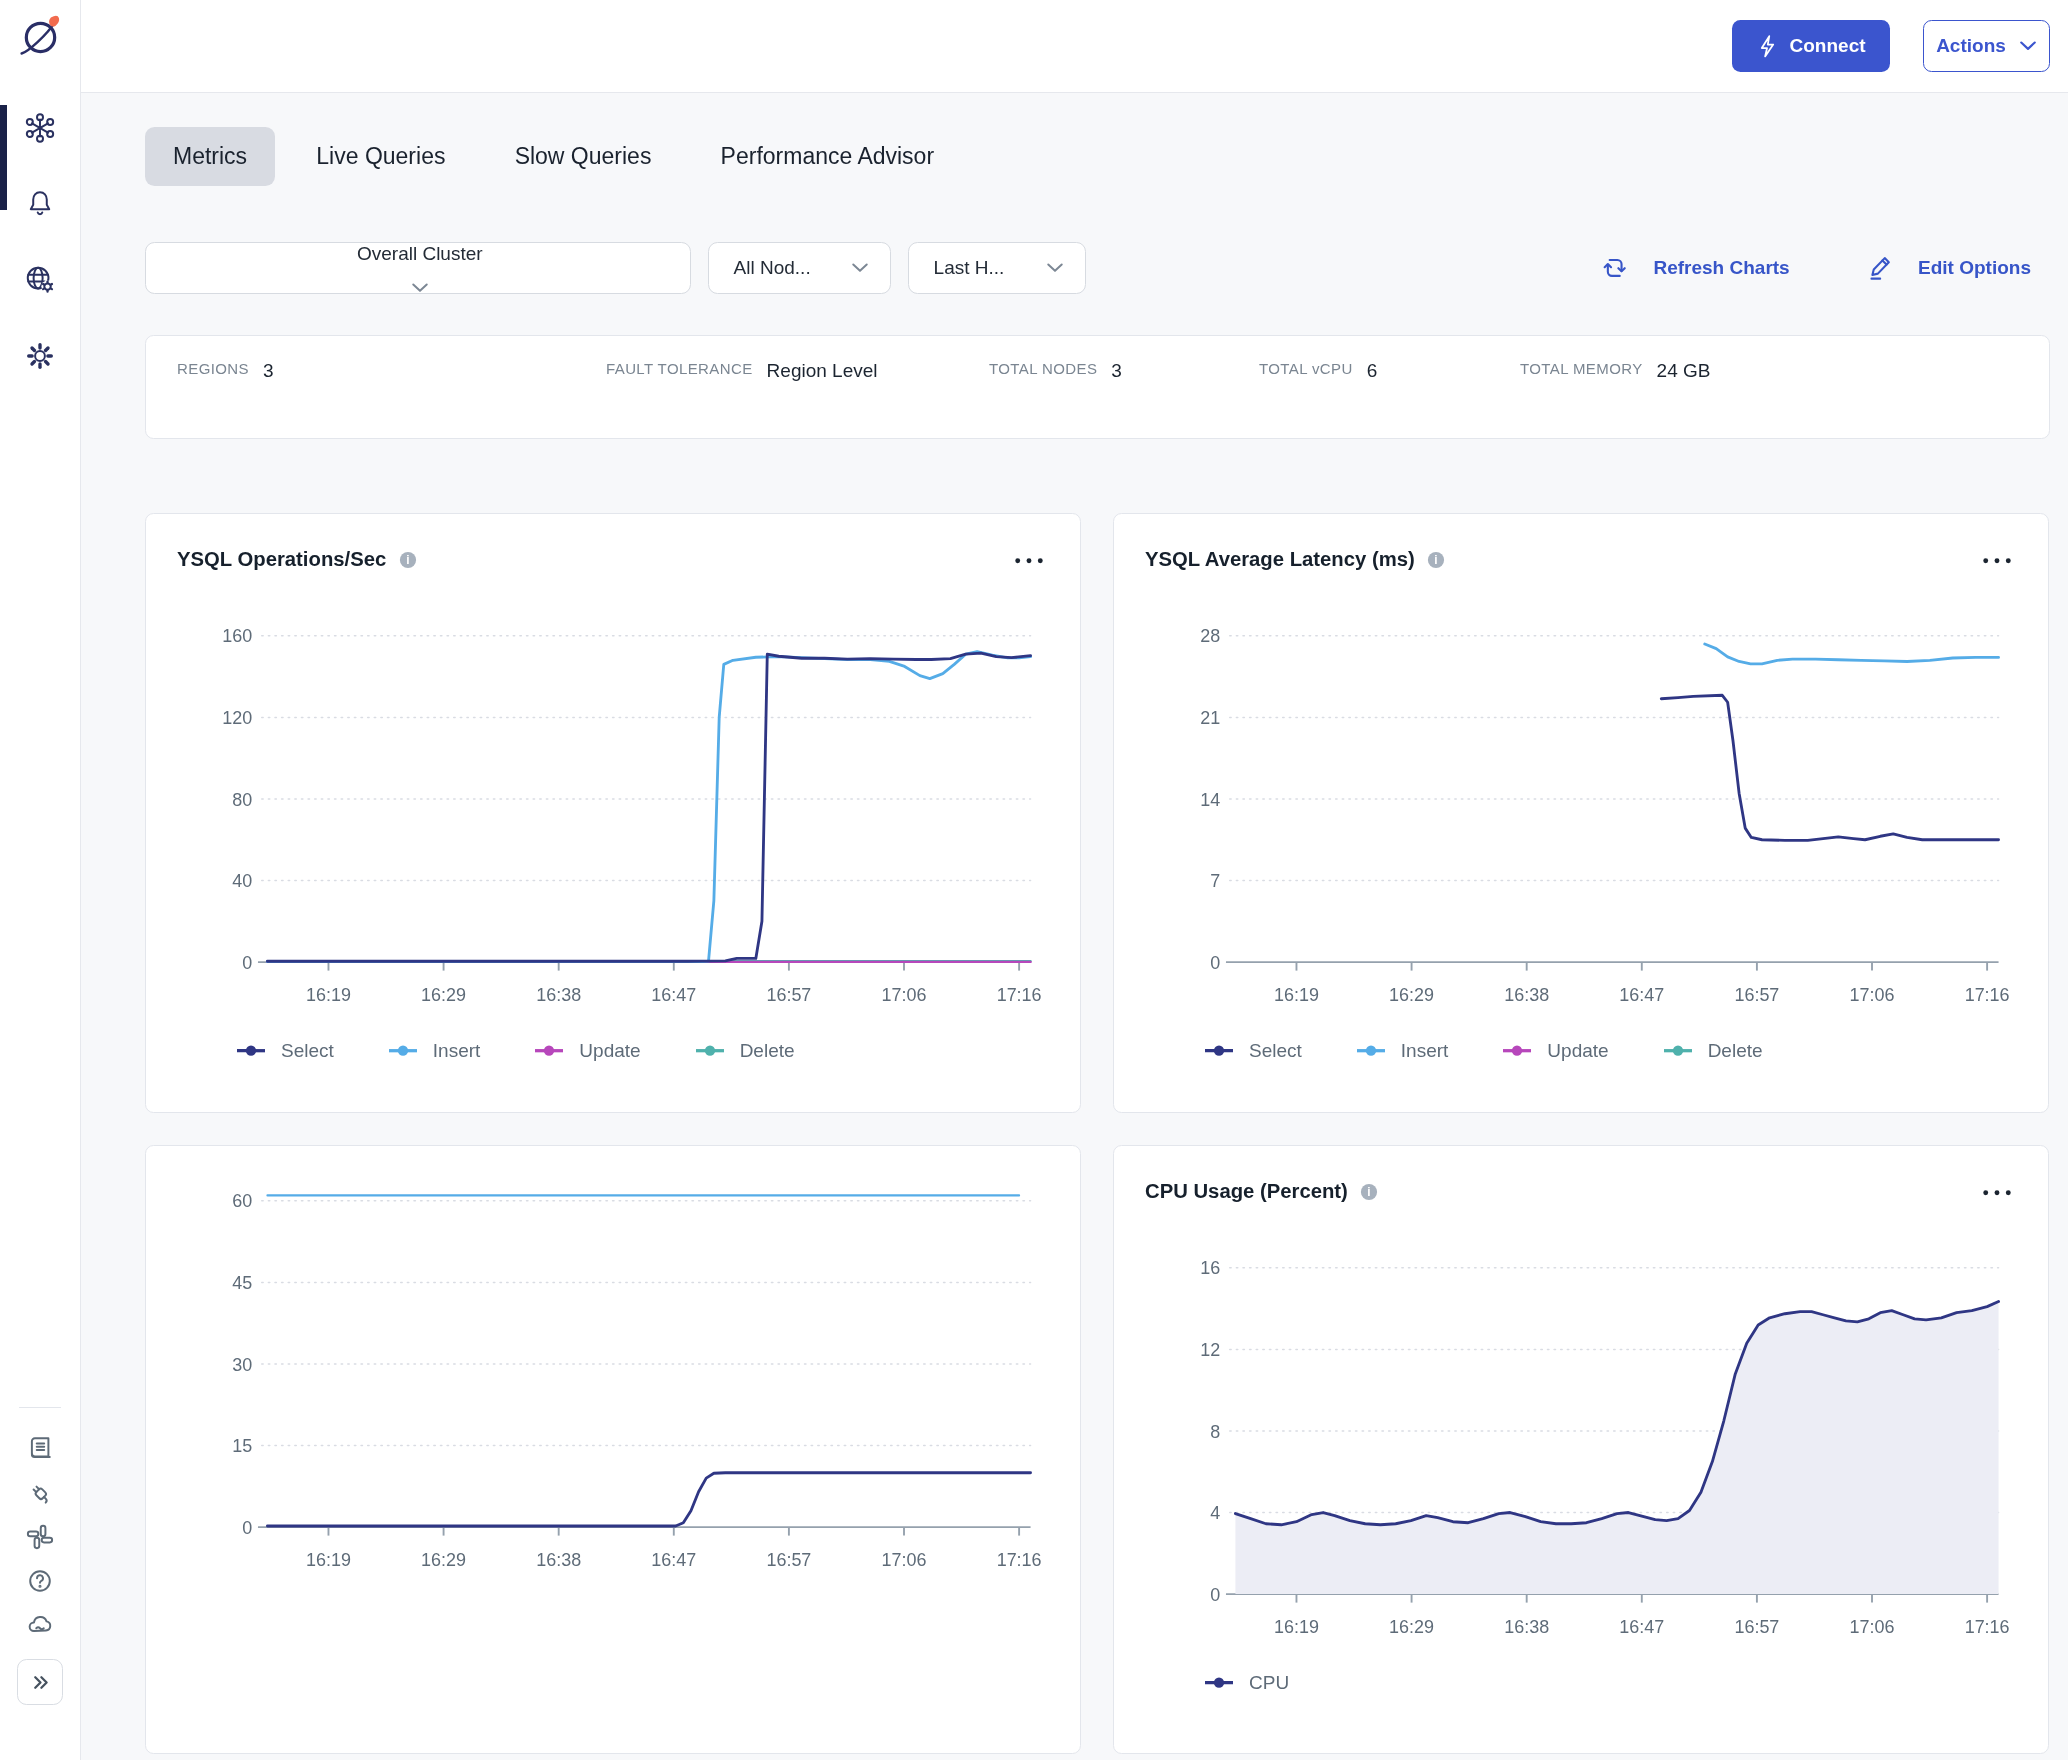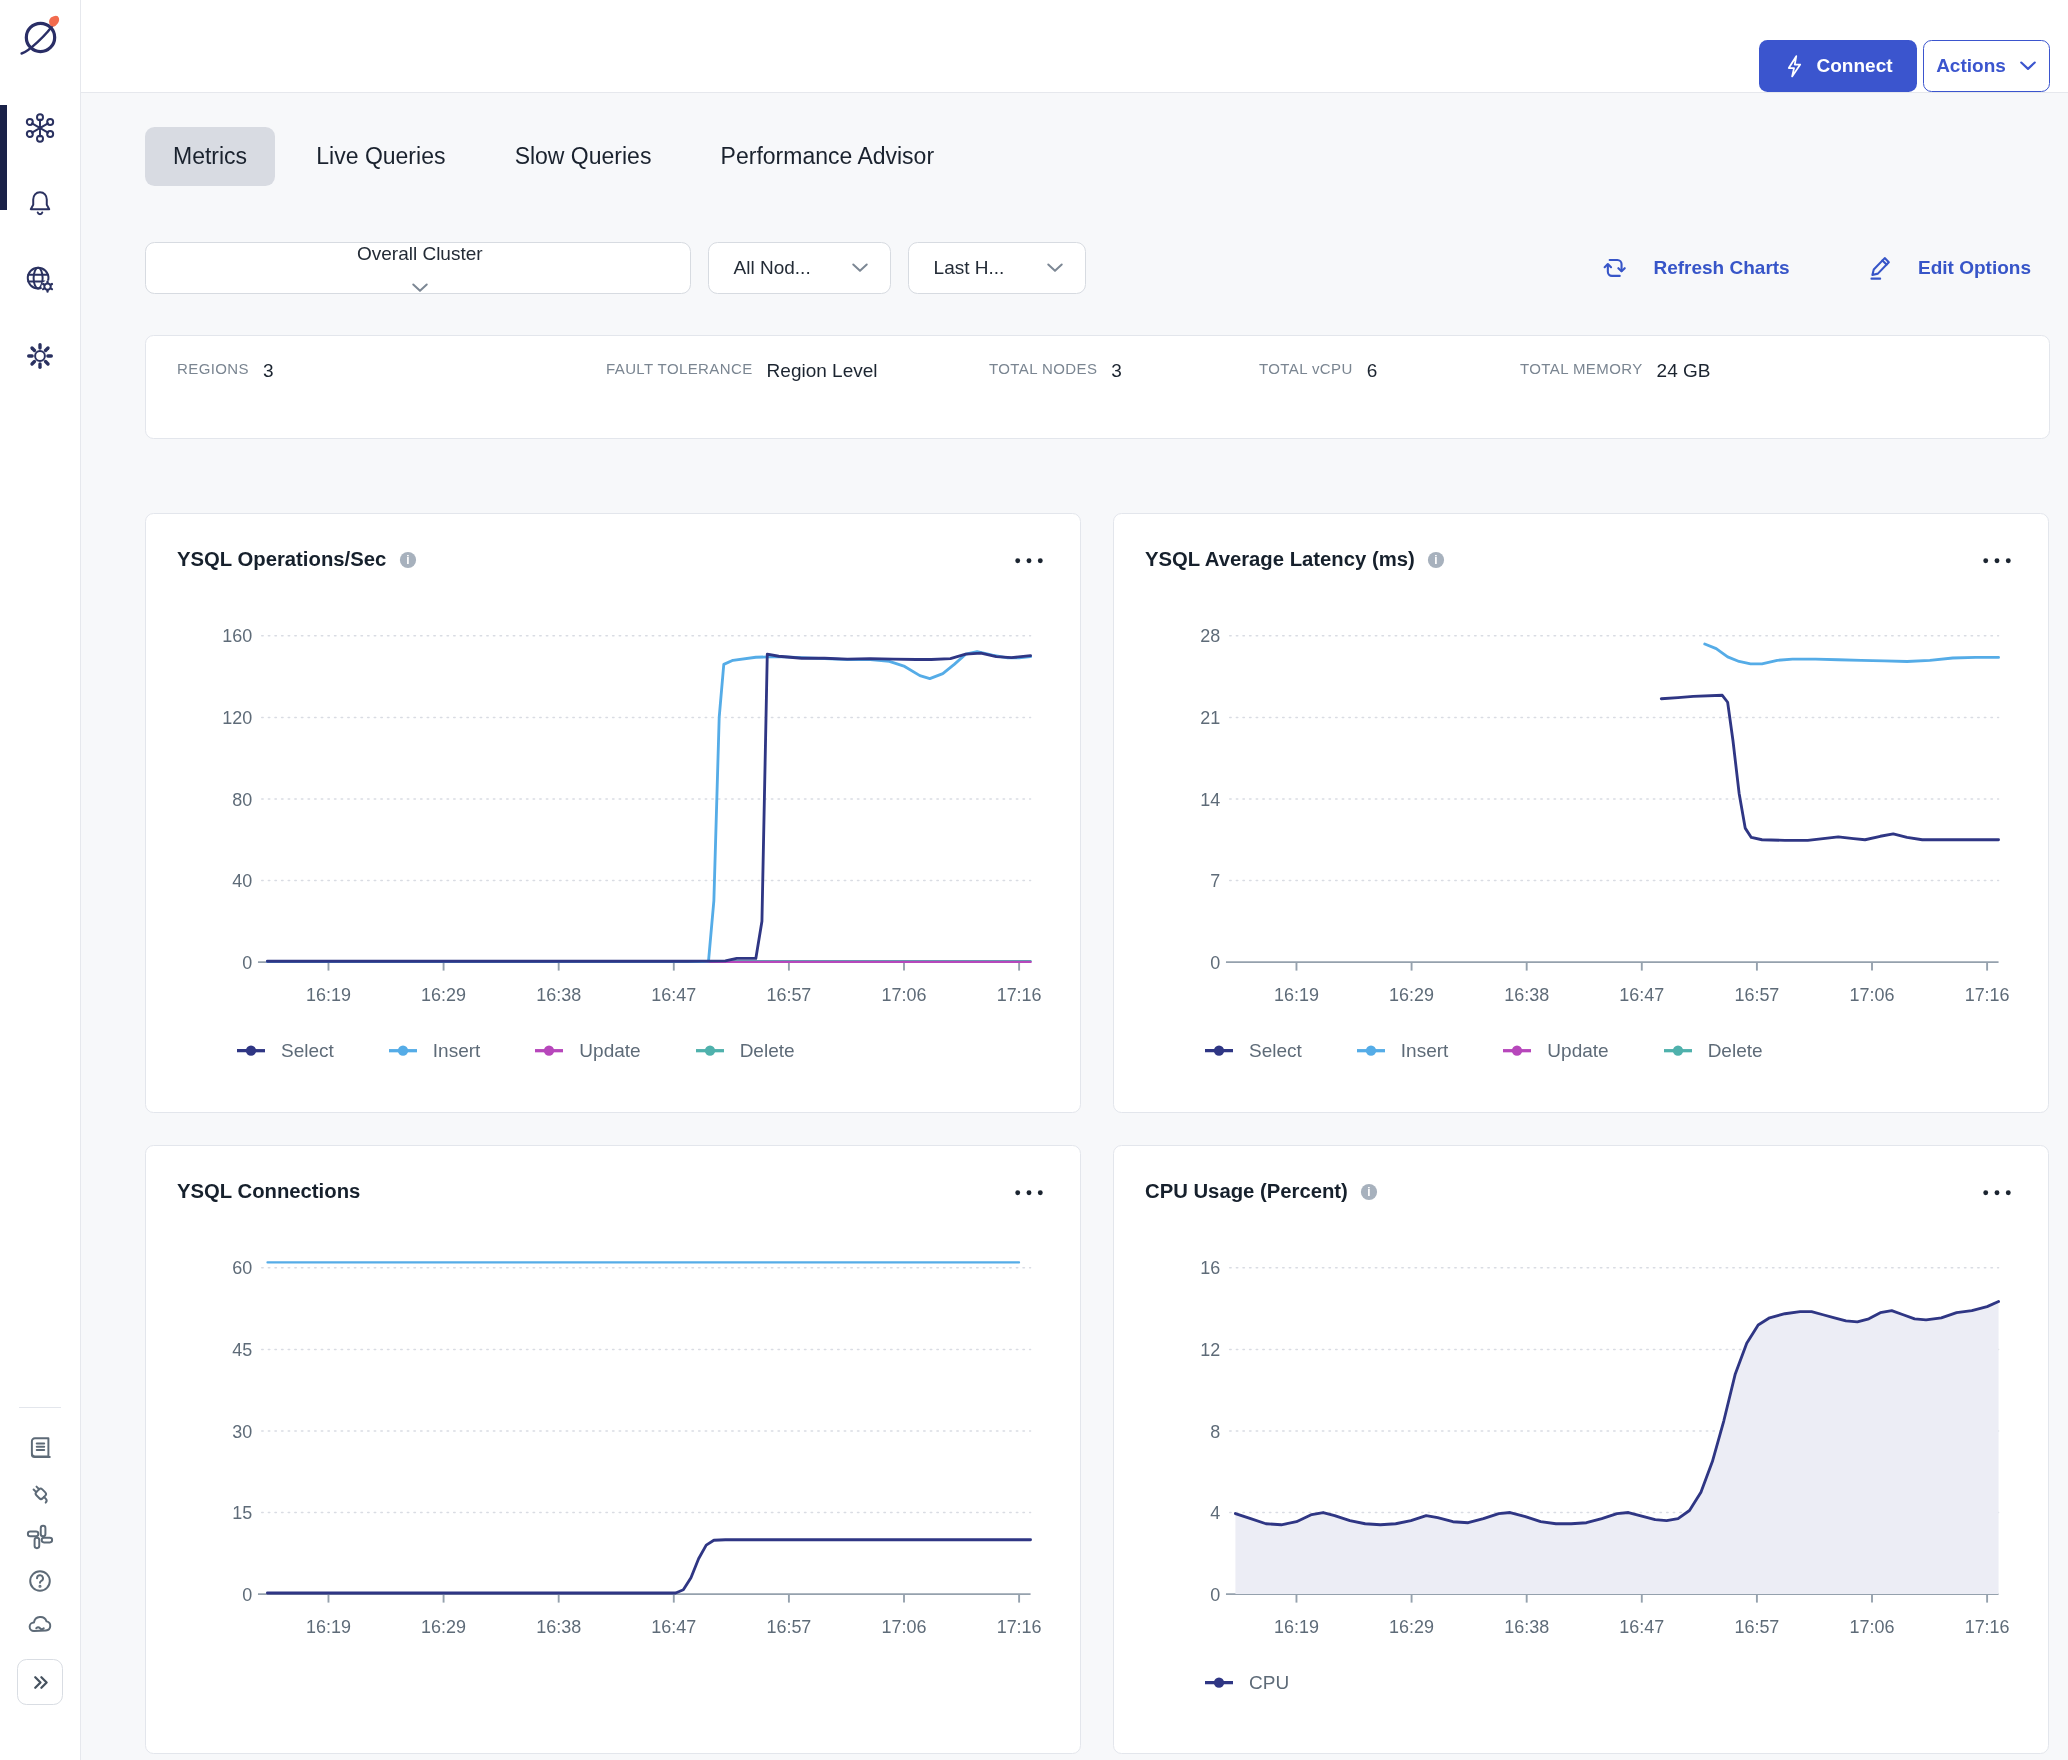--- a/index.html
+++ b/index.html
@@ -32,21 +32,21 @@
   header.topbar{
     height:92px;background:#fff;border-bottom:0.9px solid #E6E8ED;
     display:flex;align-items:stretch;padding-left:53px;padding-right:19px;
   }
   .nav-tabs{display:flex;gap:36px;align-items:stretch;}
   .nav-tab{
     display:flex;align-items:center;padding:0 11.4px;font-size:19px;color:#1F2A37;
     cursor:pointer;border-bottom:4.7px solid transparent;box-sizing:border-box;padding-top:4.7px;
   }
   .nav-tab.active{border-bottom-color:#1A2148;color:#10141F;}
-  .topbar-buttons{margin-left:auto;display:flex;align-items:flex-end;gap:6px;}
+  .topbar-buttons{margin-left:auto;display:flex;align-items:center;gap:33px;}
   .btn-connect{
     display:flex;align-items:center;gap:10.4px;background:#3B55CE;color:#fff;border:none;
     font:bold 19px "Liberation Sans",sans-serif;border-radius:8.5px;height:52px;padding:0 24.6px;cursor:pointer;
   }
   .btn-connect svg{stroke:#fff;fill:none;stroke-width:2;stroke-linejoin:round;}
   .btn-actions{
     display:flex;align-items:center;gap:13.2px;background:#fff;color:#3B55CE;
     border:1.9px solid #3B55CE;font:bold 19px "Liberation Sans",sans-serif;border-radius:8.5px;height:52px;padding:0 12px;cursor:pointer;
   }
   .btn-actions svg{stroke:#3B55CE;fill:none;stroke-width:2.4;stroke-linecap:round;stroke-linejoin:round;}
@@ -462,32 +462,20 @@
             <svg viewBox="0 0 30 12" width="28" height="11.4">
               <line x1="0" y1="6" x2="30" y2="6" stroke="#4FB1AC" stroke-width="3.5"></line>
               <circle cx="15" cy="6" r="5.5" fill="#4FB1AC"></circle>
             </svg>
             <span>Delete</span>
           </div>
         </div>
     </section>
 
     <section class="chart-card tall">
-      <div class="chart-header">
-        <h3 class="chart-title">YSQL Connections</h3>
-        <button class="ellipsis">
-          <svg viewBox="0 0 34 8" width="32" height="7.6">
-              <g fill="#1B2430">
-                <circle cx="5" cy="4" r="2.6"></circle>
-                <circle cx="17" cy="4" r="2.6"></circle>
-                <circle cx="29" cy="4" r="2.6"></circle>
-              </g>
-            </svg>
-        </button>
-      </div>
       <svg class="chart" viewBox="0 0 989 460">
           <text x="112" y="410" text-anchor="end" class="ylab">0</text>
           <line x1="122" y1="316.75" x2="935" y2="316.75" stroke="#D9DCE3" stroke-width="1.6" stroke-dasharray="1.5 5.5" stroke-linecap="round"></line>
           <text x="112" y="323.75" text-anchor="end" class="ylab">15</text>
           <line x1="122" y1="230.5" x2="935" y2="230.5" stroke="#D9DCE3" stroke-width="1.6" stroke-dasharray="1.5 5.5" stroke-linecap="round"></line>
           <text x="112" y="237.5" text-anchor="end" class="ylab">30</text>
           <line x1="122" y1="144.25" x2="935" y2="144.25" stroke="#D9DCE3" stroke-width="1.6" stroke-dasharray="1.5 5.5" stroke-linecap="round"></line>
           <text x="112" y="151.25" text-anchor="end" class="ylab">45</text>
           <line x1="122" y1="58" x2="935" y2="58" stroke="#D9DCE3" stroke-width="1.6" stroke-dasharray="1.5 5.5" stroke-linecap="round"></line>
           <text x="112" y="65" text-anchor="end" class="ylab">60</text>

